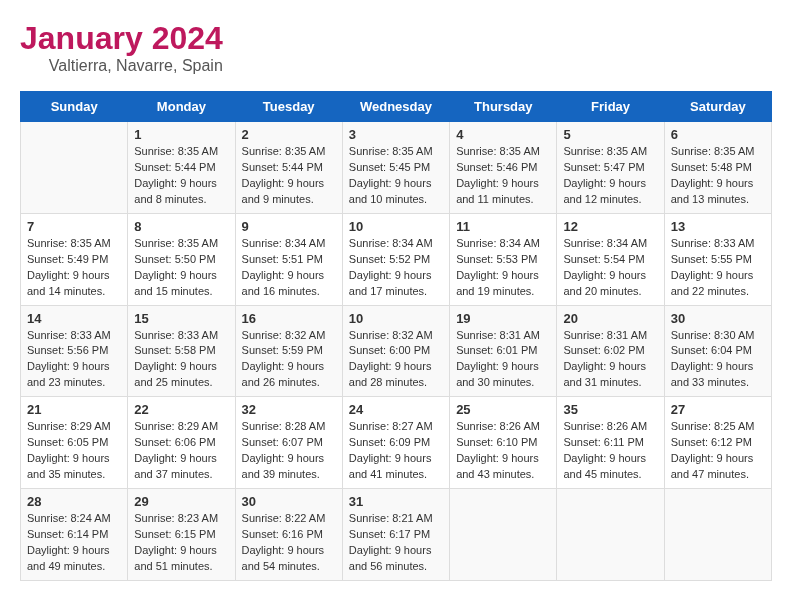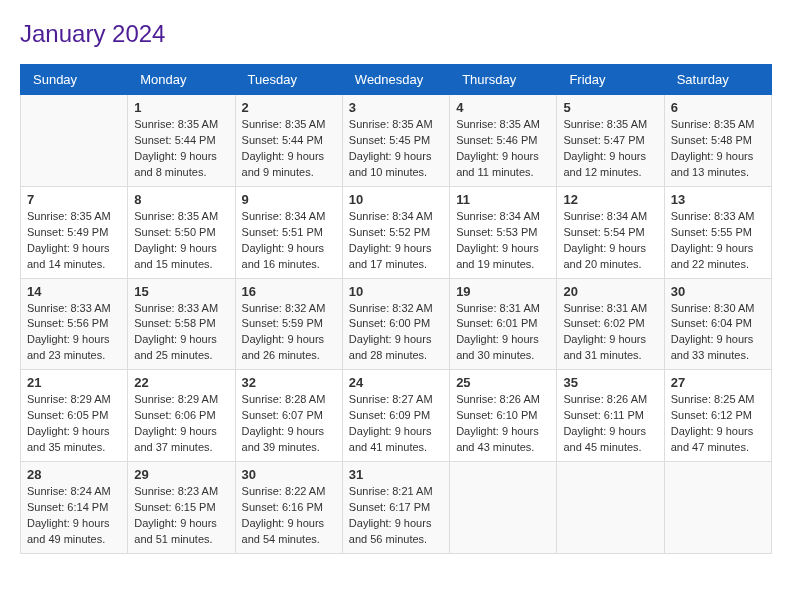--- a/index.html
+++ b/index.html
@@ -32,40 +32,40 @@
       color: #1565c0;
     }
     .logo-icon {
       width: 28px;
       height: 28px;
     }
     .title-section {
       text-align: right;
     }
     .month-title {
-      font-size: 24px;
-      font-weight: normal;
-      color: #4c1d95;
+      font-size: 32px;
+      font-weight: bold;
+      color: #be185d;
     }
     .location-title {
       font-size: 16px;
       color: #555;
     }
     table {
       width: 100%;
       border-collapse: collapse;
       table-layout: fixed;
     }
     thead tr th {
       background-color: #1565c0;
       color: #fff;
       font-size: 13px;
-      font-weight: normal;
+      font-weight: bold;
       padding: 7px 12px;
-      text-align: left;
+      text-align: center;
       border: 1px solid #1565c0;
     }
     tbody tr td {
       border: 1px solid #ddd;
       vertical-align: top;
       padding: 5px 6px;
       font-size: 11px;
       color: #333;
       height: 80px;
       background: #fff;
@@ -89,20 +89,21 @@
       line-height: 1.45;
     }
   </style>
 </head>
 <body>
 
 <div>
   <div class="header-section">
     <div class="title-section">
       <div class="month-title">January 2024</div>
+      <div class="location-title">Valtierra, Navarre, Spain</div>
     </div>
   </div>
 
   <table>
     <thead>
       <tr>
       <th>Sunday</th>
           <th>Monday</th>
           <th>Tuesday</th>
           <th>Wednesday</th>

